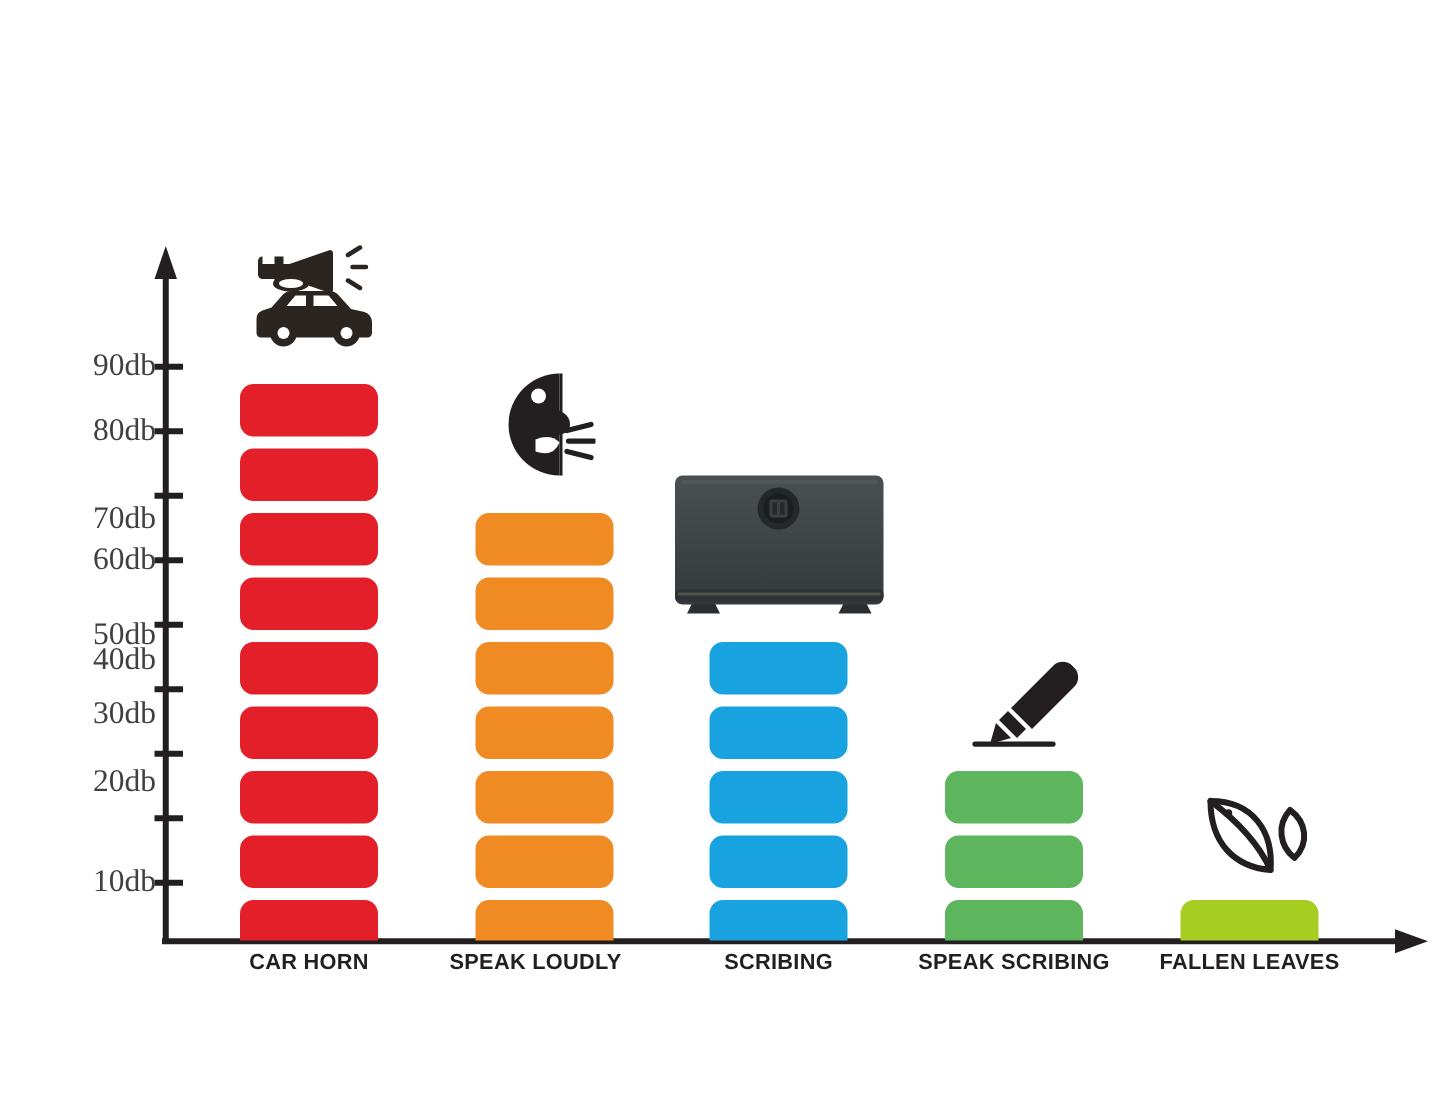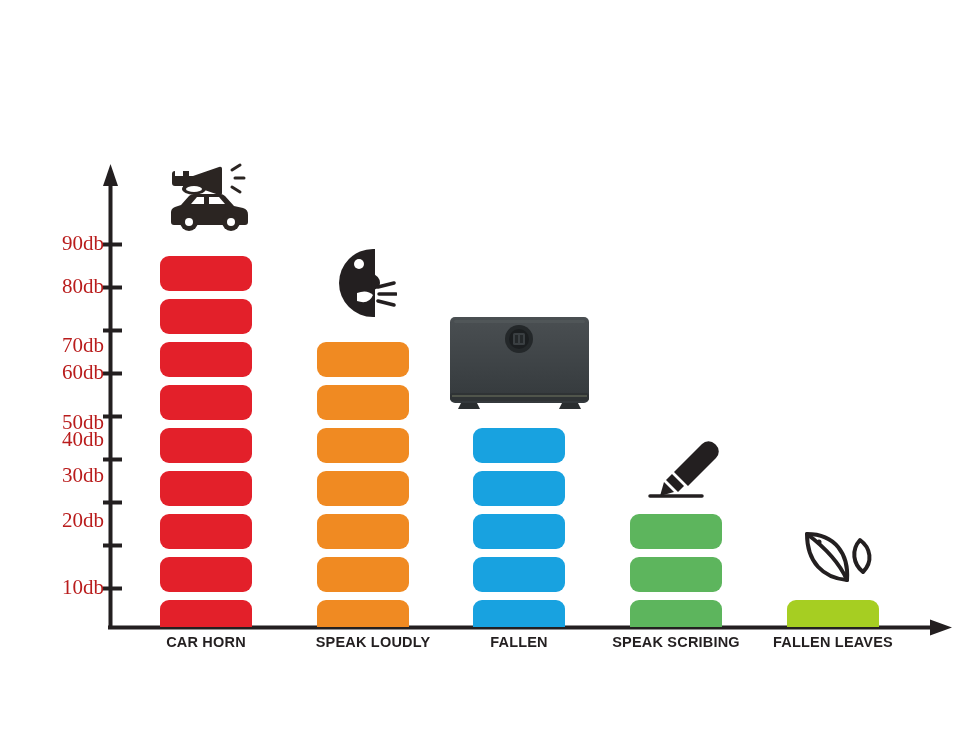--- a/index.html
+++ b/index.html
@@ -35,21 +35,21 @@
   }
 
   
   .ytick-label {
     position: absolute;
     right: 0;
     width: 96px;
     text-align: right;
     font-family: "Liberation Serif", serif;
     font-size: 21px;
-    color: #b91c1c;
+    color: #404040;
     letter-spacing: 0px;
     line-height: 1;
   }
   .ytick-wrap {
     position: absolute;
     left: 0;
     top: 0;
     width: 104px;
     height: 738px;
   }
@@ -272,18 +272,18 @@
         <path d="M10 16 C10 44 26 60 50 62 C52 36 38 16 10 16 Z"></path>
         <path d="M10 16 C26 28 42 44 50 62"></path>
 
         <path d="M63 22 C74 30 76 44 66 54 C56 46 54 32 63 22 Z"></path>
       </g>
       <circle cx="22" cy="24" r="2.5" fill="#231f20"></circle>
     </svg>
   </div>
 
   <div class="xlabel" style="left:121px">CAR HORN</div>
-  <div class="xlabel" style="left:288px">SPEAK LOUDLY</div>
-  <div class="xlabel" style="left:434px">FALLEN</div>
+  <div class="xlabel" style="left:272px">SPEAK LOUDLY</div>
+  <div class="xlabel" style="left:434px">SCRIBING</div>
   <div class="xlabel" style="left:591px">SPEAK SCRIBING</div>
   <div class="xlabel" style="left:748px">FALLEN LEAVES</div>
 
 </div>
 
 </body></html>

